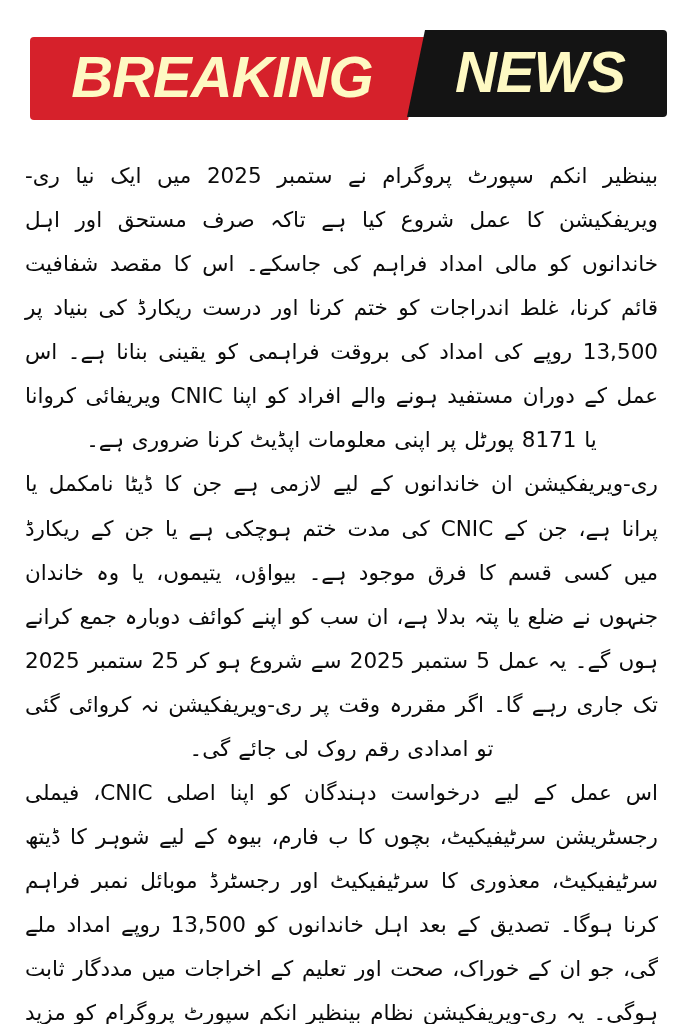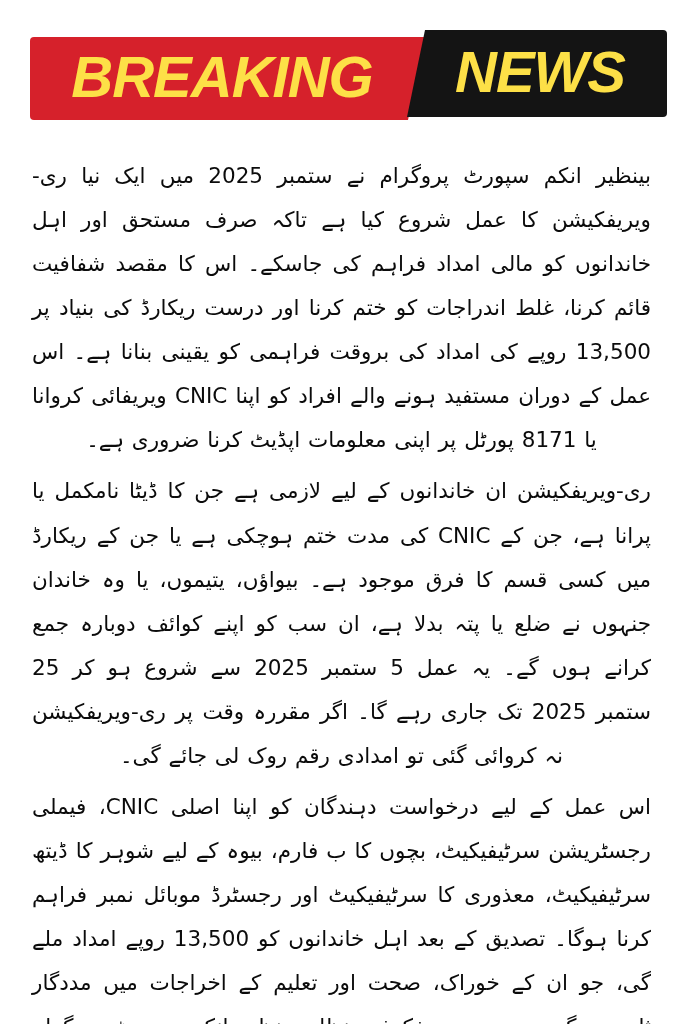--- a/index.html
+++ b/index.html
@@ -43,39 +43,39 @@
     height: 87px;
     background: var(--banner-black, #141414);
     clip-path: polygon(18px 0, 100% 0, 100% 100%, 0 100%);
     border-radius: 0 4px 4px 0;
     margin-top: 6px;
   }
   .banner-text {
     font-family: "Liberation Sans", sans-serif;
     font-style: italic;
     font-weight: 800;
-    color: #fde047;
+    color: #fef9c3;
     font-size: 58px;
     letter-spacing: -1px;
     line-height: 1;
     white-space: nowrap;
     transform: translateY(-2px);
   }
   .plate-breaking .banner-text { padding-right: 12px; }
   .plate-news .banner-text { padding-left: 6px; }
 
   
   .article {
     direction: rtl;
     unicode-bidi: embed;
     margin: 22px 25px 0 25px;
     color: #0b0b0b;
   }
   .article p {
-    margin: 7px;
+    margin: 0;
     font-size: 21.5px;
     line-height: 2.05;
     text-align: justify;
     text-align-last: center;
     word-spacing: 1px;
     font-family: "DejaVu Sans", sans-serif;
   }
 </style>
 </head>
 <body>

